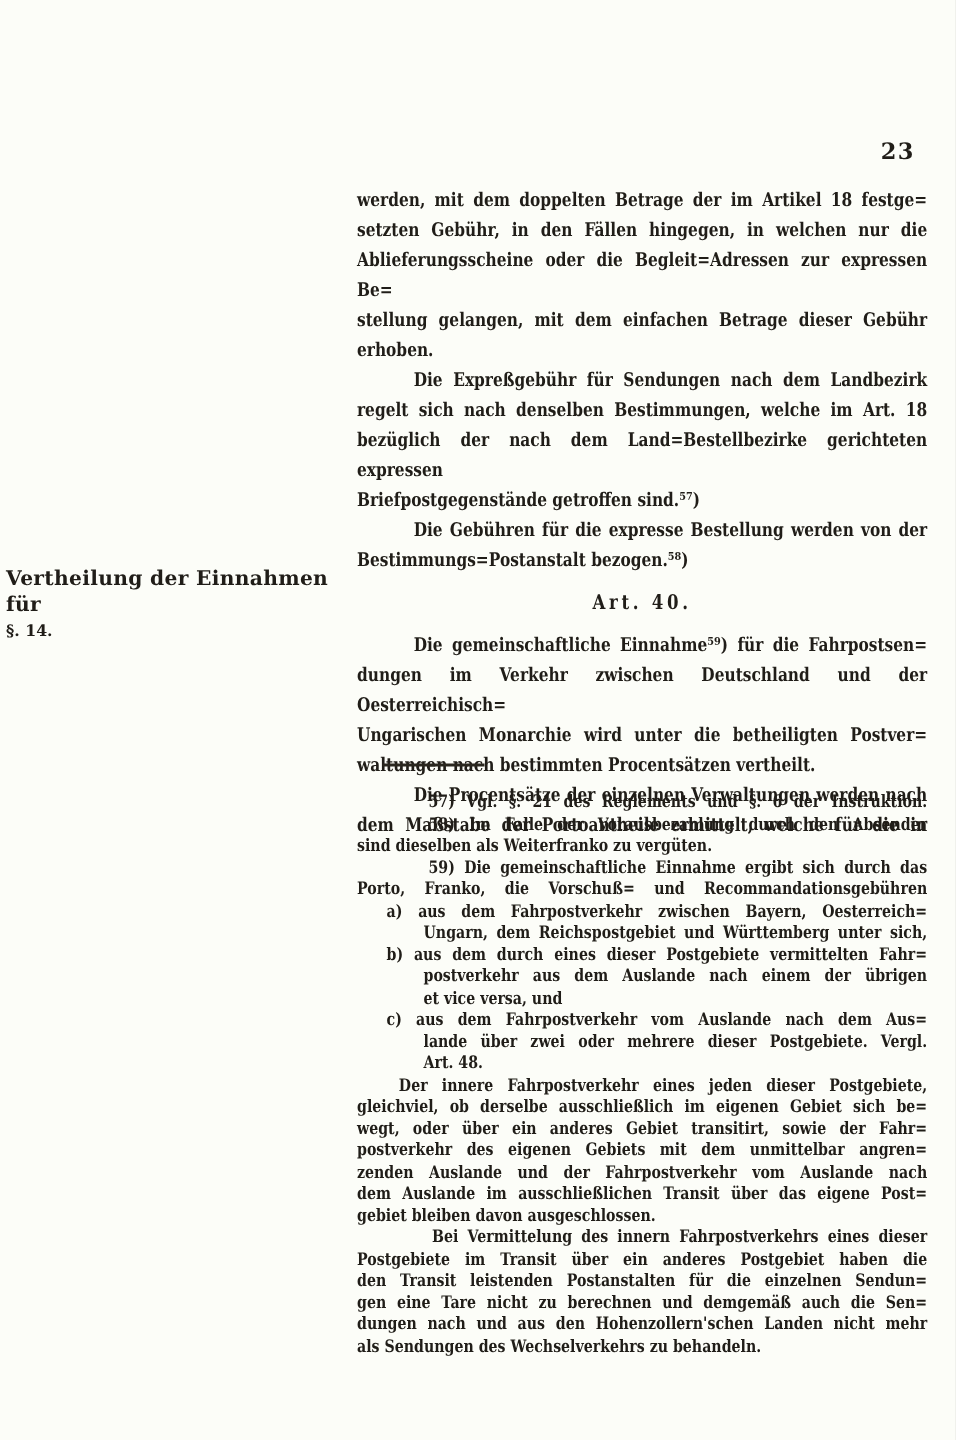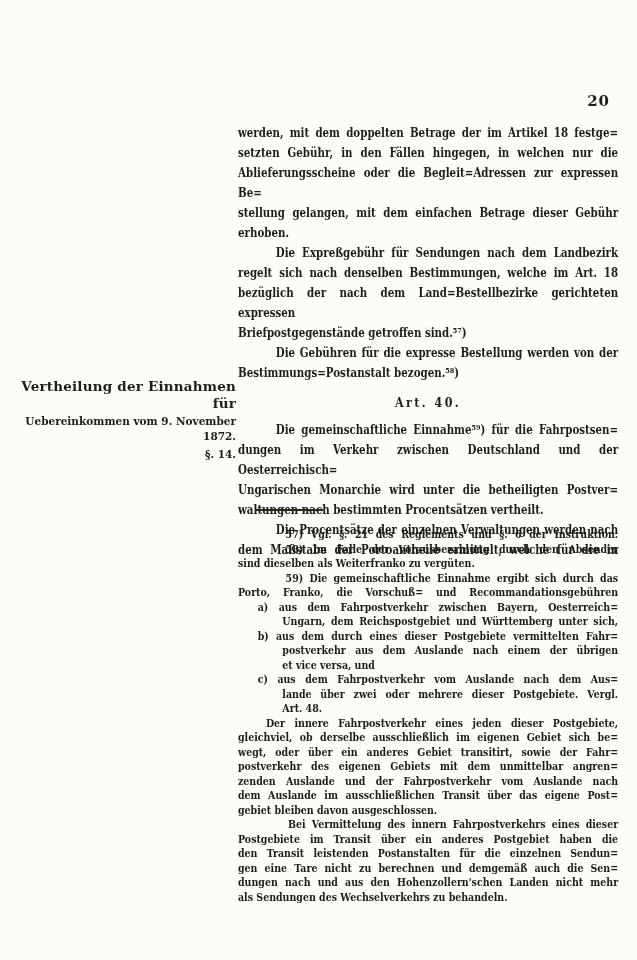--- a/index.html
+++ b/index.html
@@ -28,40 +28,39 @@
   .ind-p2     { padding-left:34px; }
   .ind-p3     { padding-left:61px; }
 
   .heading {
     text-align:center; font-size:13.5px; letter-spacing:3px;
     margin-top:9px; margin-bottom:8px; line-height:20px;
   }
 
   .margin-note {
     position:absolute; left:4px; top:378px; width:232px;
-    text-align:right;
+    text-align:left;
   }
   .mn-title { font-size:13.5px; line-height:16.5px; letter-spacing:0.2px; }
   .mn-src   { font-size:10.5px; line-height:15px; margin-top:3px; }
 
   .fn-sep {
     position:absolute; left:255px; top:509px; width:68px; height:2px;
     background:#2a271f;
   }
 </style>
 </head>
 <body>
 
 <div class="page" style="background: rgb(252, 253, 248); color: rgb(32, 29, 24);">
 
-  <div class="pagenum">20</div>
+  <div class="pagenum">23</div>
 
   <div class="margin-note">
     <div class="mn-title">Vertheilung der Einnahmen für</div>
-    <div class="mn-src">Uebereinkommen vom 9. November 1872.</div>
     <div class="mn-src">§. 14.</div>
   </div>
 
   <div class="main-col">
     <div class="squeeze">
       <div>
           <div class="tl j">werden, mit dem doppelten Betrage der im Artikel 18 festge=</div>
           <div class="tl j">setzten Gebühr, in den Fällen hingegen, in welchen nur die</div>
           <div class="tl j">Ablieferungsscheine oder die Begleit=Adressen zur expressen Be=</div>
           <div class="tl j">stellung gelangen, mit dem einfachen Betrage dieser Gebühr</div>

